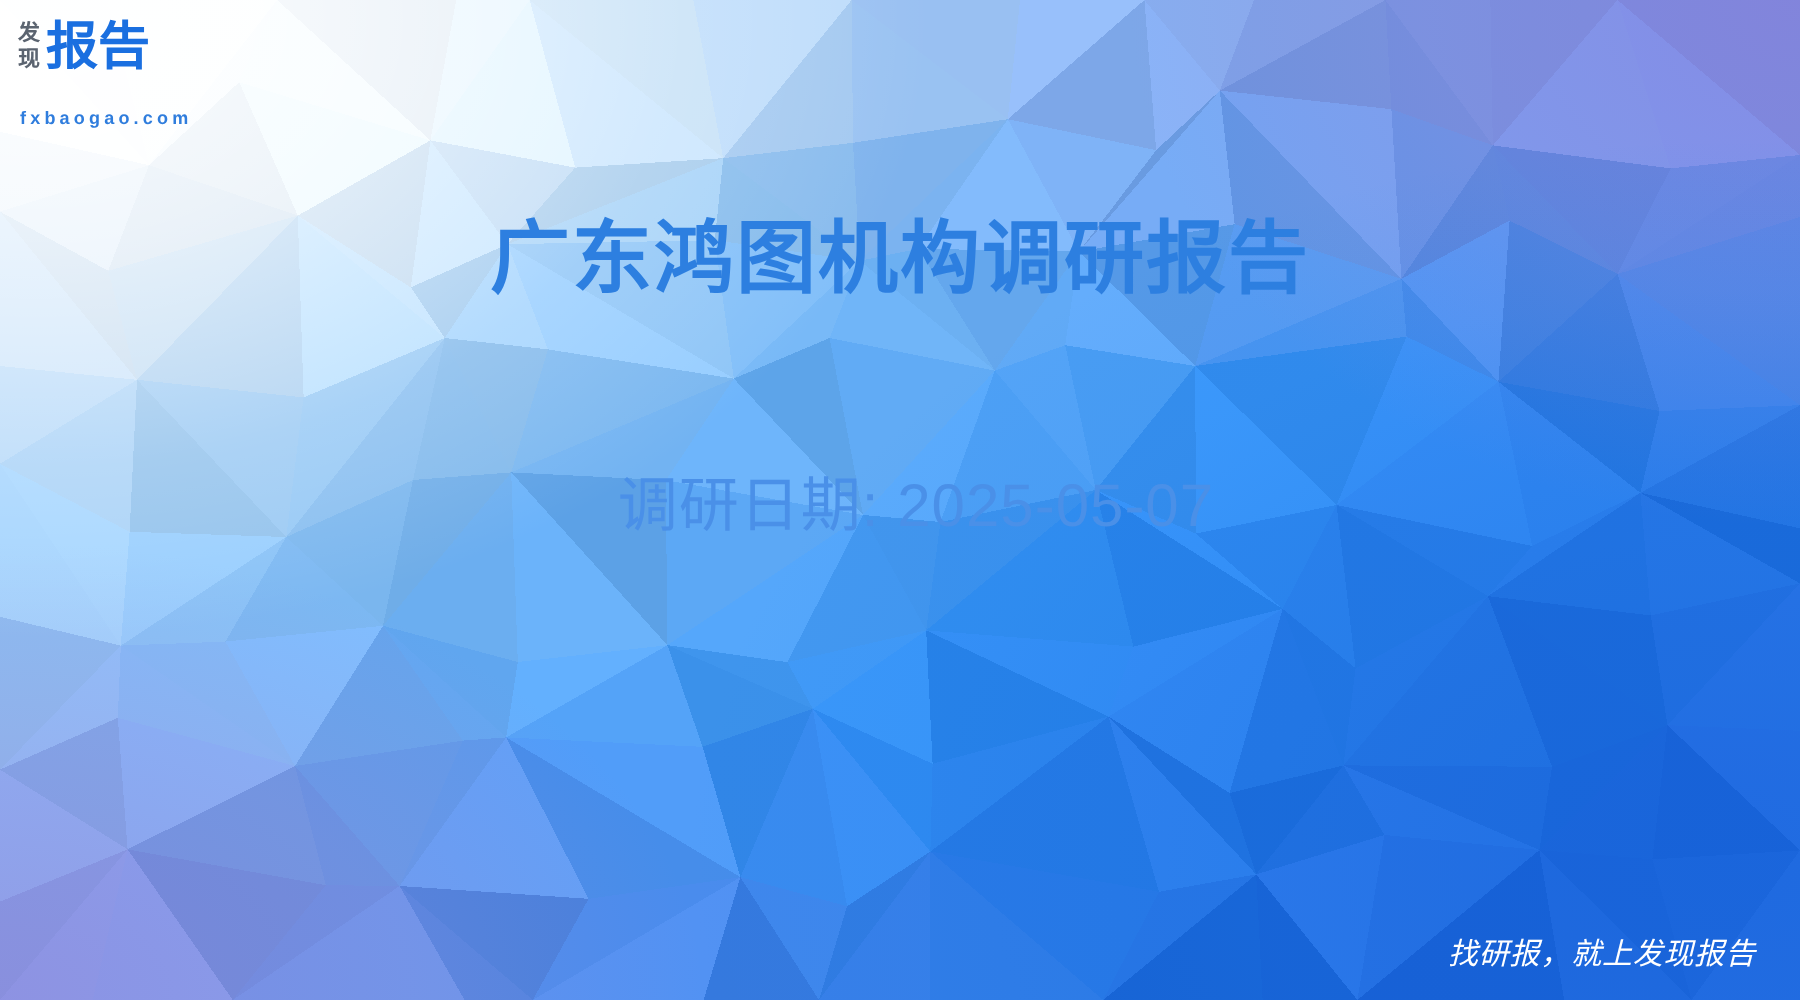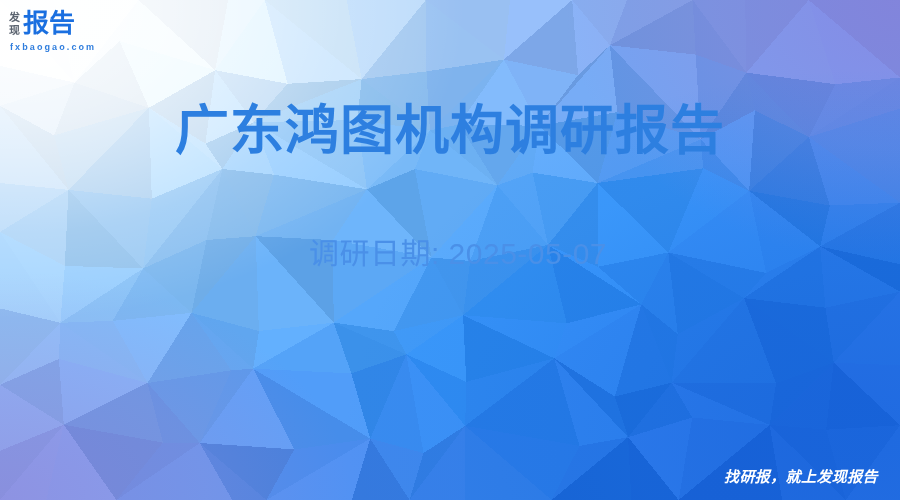--- a/index.html
+++ b/index.html
@@ -84,37 +84,37 @@
     line-height: 13px;
   }
   .logo-main {
     font-size: 26px;
     font-weight: 700;
     color: #1a6fe0;
     letter-spacing: 0px;
     line-height: 31px;
   }
   .logo-url {
-    margin-top: 2px;
+    margin-top: 14px;
     margin-left: 1px;
     font-size: 9px;
     font-weight: 700;
     color: #2f7ddd;
     letter-spacing: 2.1px;
     font-family: "Liberation Sans", "DejaVu Sans", sans-serif;
   }
 
   
   #title {
     position: absolute;
     left: 0;
     right: 0;
     top: 92px;
     text-align: center;
-    font-size: 54px;
+    font-size: 40px;
     font-weight: 700;
     color: #2d7fe0;
     letter-spacing: 1px;
     line-height: 76px;
     white-space: nowrap;
     user-select: none;
   }
   #subtitle {
     position: absolute;
     left: 16px;
@@ -129,21 +129,21 @@
     white-space: nowrap;
     user-select: none;
   }
 
   
   #watermark {
     position: absolute;
     right: 22px;
     bottom: 14px;
     font-size: 15px;
-    font-weight: 700;
+    font-weight: 400;
     font-style: italic;
     color: #ffffff;
     letter-spacing: 0.4px;
     white-space: nowrap;
     user-select: none;
   }
 </style>
 </head>
 <body>
 

